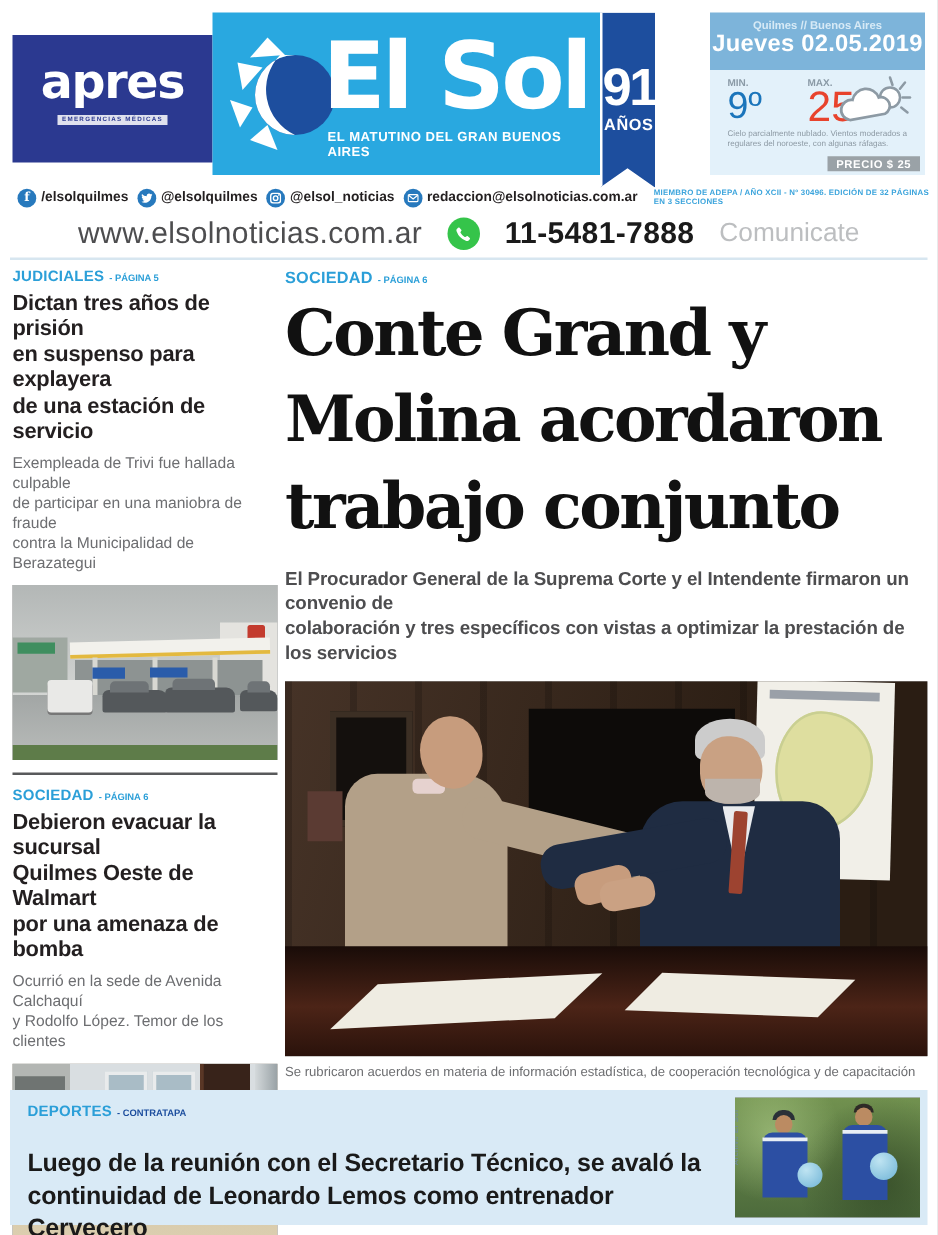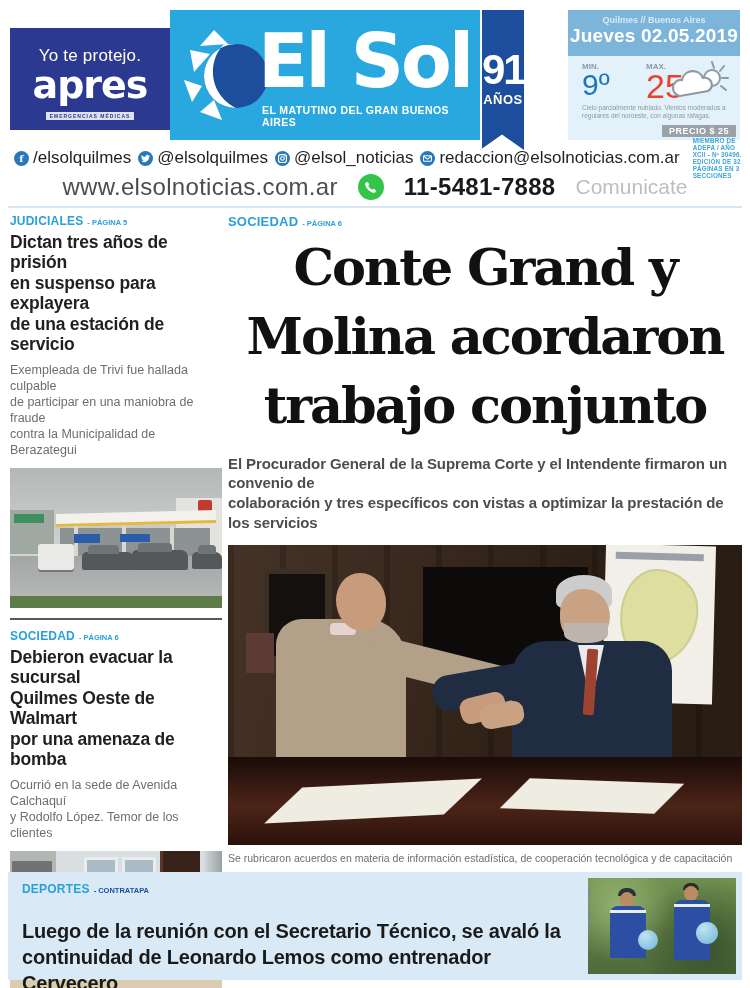--- a/index.html
+++ b/index.html
@@ -70,21 +70,21 @@
     display:flex; align-items:center; gap:7px;
   }
   .social-item { display:flex; align-items:center; gap:4px; }
   .round-icon {
     width:15px; height:15px; border-radius:50%; background:#2779bd;
     color:#fff; font-size:10px; font-weight:bold; display:flex;
     align-items:center; justify-content:center; flex:0 0 auto;
     font-family:"DejaVu Serif",serif;
   }
   .round-icon svg { display:block; }
-  .social-label { font-size:17px; font-weight:normal; color:#231f20; }
+  .social-label { font-size:11px; font-weight:bold; color:#231f20; }
   .membership { font-size:6.3px; color:#3ba4dc; font-weight:bold; margin-left:6px; letter-spacing:.2px; }
 
   
   .contact-bar {
     position:absolute; left:0; top:170px; width:750px; height:34px;
     display:flex; align-items:center; justify-content:center; gap:20px;
   }
   .site-url { font-size:24px; color:#4d4d4f; letter-spacing:.3px; }
   .wa-icon {
     width:26px; height:26px; border-radius:50%; background:#35c44a;
@@ -142,21 +142,21 @@
   .wm-hair { left:6px; top:-2px; width:13px; height:6px; background:#4c4038; border-radius:50% 50% 0 0; }
   .wm-hivis { left:-2px; top:13px; width:30px; height:34px; background:#d9d943; border-radius:6px 6px 2px 2px; }
   .wm-hivis-stripe { left:-2px; top:26px; width:30px; height:4px; background:#bdbdb4; }
   .wm-vest { left:-4px; top:16px; width:12px; height:32px; background:#23242a; border-radius:5px; }
   .wm-jeans { left:2px; top:46px; width:20px; height:32px; background:#49648c; }
 
   
   .main-col { position:absolute; left:228px; top:214px; width:514px; }
   .main-headline {
     margin-top:0; font-family:"DejaVu Serif",serif; font-weight:bold;
-    font-size:51px; line-height:1.35; color:#111111; letter-spacing:-2px;text-align:center;
+    font-size:51px; line-height:1.35; color:#111111; letter-spacing:-2px;
   }
   .main-deck { margin-top:14px; font-size:15px; font-weight:bold; color:#4d4d4f; line-height:1.32; letter-spacing:-.1px; }
 
   
   .photo-hands { width:514px; height:300px; margin-top:12px; }
   .hs-bg { inset:0; background:
       repeating-linear-gradient(90deg, rgba(0,0,0,.18) 0 6px, rgba(0,0,0,0) 6px 52px),
       linear-gradient(105deg,#463327,#2a1d13 70%); }
   .hs-tv { left:195px; top:22px; width:165px; height:110px; background:#0d0b09; }
   .hs-frame { left:36px; top:24px; width:66px; height:92px; background:#14100d; border:5px solid #3c2f24; }
@@ -215,21 +215,20 @@
     left:-2px; top:54px; font-size:6px; color:#6d87a8; transform:rotate(-90deg);
     transform-origin:left top; letter-spacing:.5px;
   }
 </style>
 </head>
 <body>
 
 <div class="page">
 
   <div class="apres-ad">
-    <div class="apres-line1">Yo te protejo.</div>
     <div class="apres-brand">apres</div>
     <div><span class="apres-tagline">EMERGENCIAS MÉDICAS</span></div>
   </div>
 
   <div class="elsol-logo">
     <svg class="sun-icon" viewBox="0 0 86 96">
       <g fill="#ffffff">
         <polygon points="30,2 44,16 16,18"></polygon>
         <polygon points="6,22 26,26 10,44"></polygon>
         <polygon points="0,52 18,58 8,74"></polygon>

